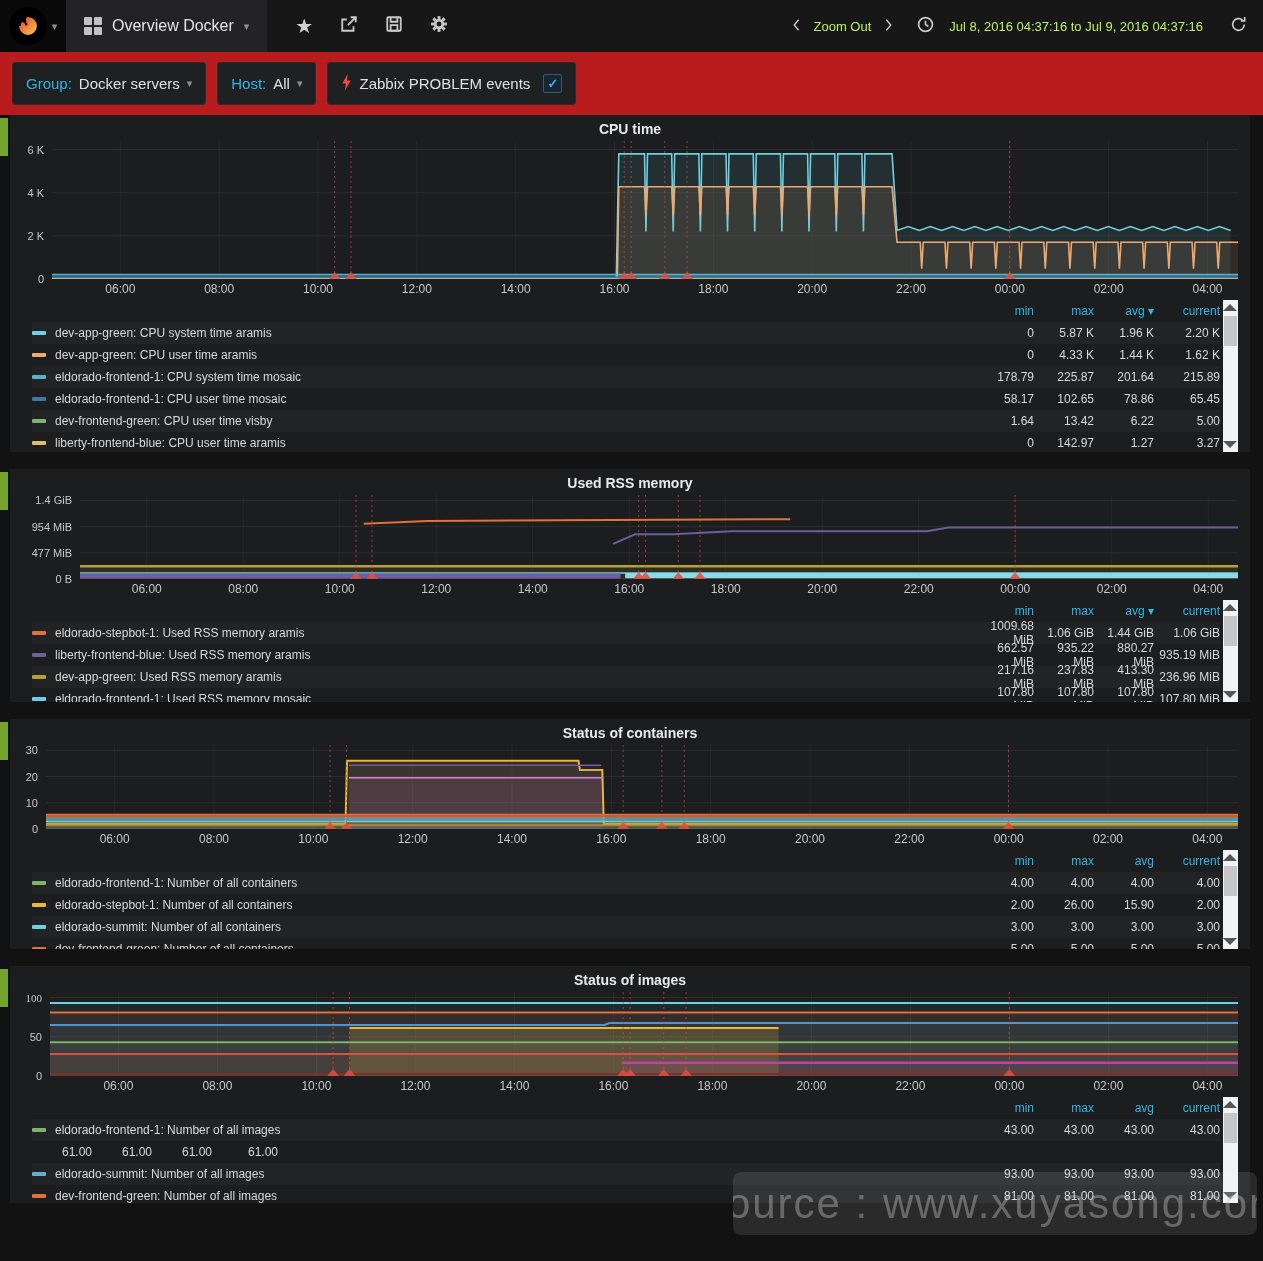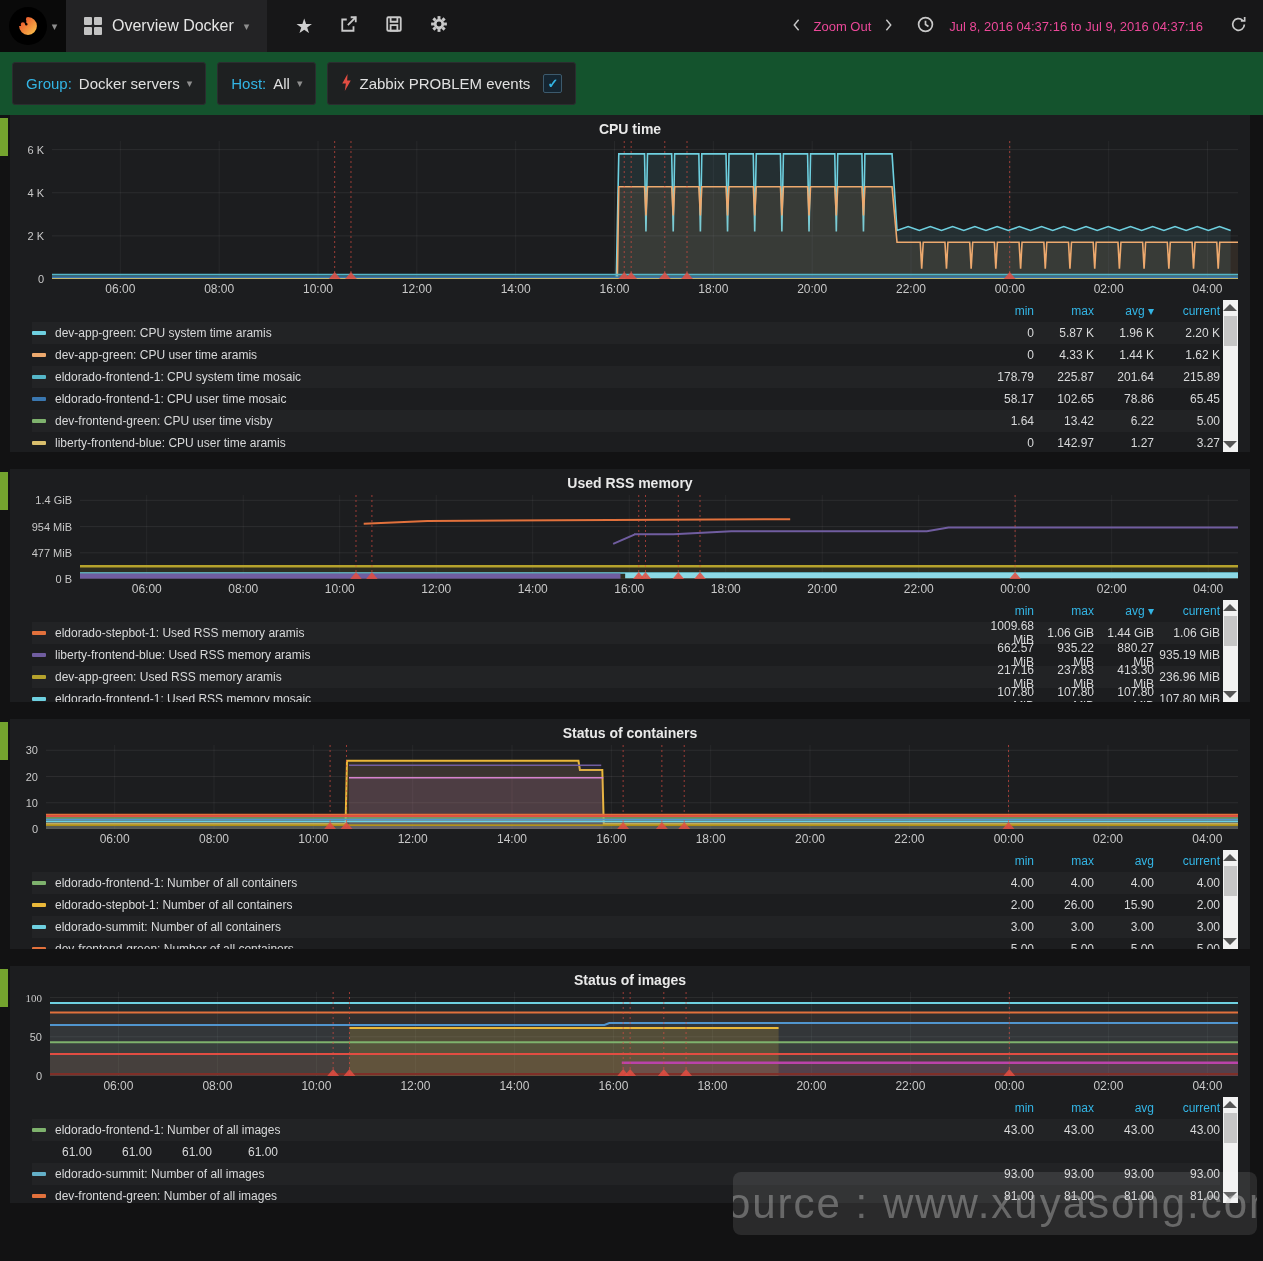--- a/index.html
+++ b/index.html
@@ -10,28 +10,28 @@
   .logo-block{width:66px;height:52px;background:#0a0a0a;display:flex;align-items:center;justify-content:center;gap:5px}
   .logo-circle{width:38px;height:38px;border-radius:50%;background:#000;display:flex;align-items:center;justify-content:center}
   .caret{color:#8e8e8e;font-size:11px}
   .title-block{height:52px;background:#232325;display:flex;align-items:center;gap:10px;padding:0 18px}
   .grid-icon{display:grid;grid-template-columns:8px 8px;grid-template-rows:8px 8px;gap:2px}
   .grid-icon i{background:#c3c3c3;border-radius:1px}
   .dash-title{font-size:16px;color:#e4e4e4}
   .nav-icons{display:flex;align-items:center;gap:27px;margin-left:28px}
   .nav-icons .ic{color:#cfcfcf;cursor:pointer}
   .star{color:#F2B224;font-size:20px;line-height:20px}
-  .nav-right{margin-left:auto;display:flex;align-items:center;gap:9px;padding-right:16px;font-size:13px;color:#ec4899}
+  .nav-right{margin-left:auto;display:flex;align-items:center;gap:9px;padding-right:16px;font-size:13px;color:#bef264}
   .chev{width:10px;height:14px}
   .zoom-out{padding:0 4px}
   .timestr{margin:0 6px}
   svg.lineic{stroke:#c9c9c9;fill:none;stroke-width:1.6}
 
   
-  .submenu{height:63px;display:flex;align-items:center;gap:11px;padding:0 12px;background:#14532d}
+  .submenu{height:63px;display:flex;align-items:center;gap:11px;padding:0 12px;background:#b91c1c}
   .var-box{background:#1e2021;border:1px solid #2b2d2f;border-radius:3px;height:41px;display:flex;align-items:center;padding:0 13px;font-size:15px;gap:7px;cursor:pointer}
   .var-label{color:#33B5E5}
   .var-value{color:#e0e0e0}
   .cb{width:17px;height:17px;background:#152531;border:1px solid #3c5a6d;border-radius:2px;margin-left:6px;display:flex;align-items:center;justify-content:center;color:#33B5E5;font-size:13px;font-weight:bold}
 
   
   #panels{padding-top:0}
   .panel{position:relative;background:#1c1d1f;margin:0 13px 17px 10px;padding-top:2px}
   .rowtab{position:absolute;left:-10px;top:3px;width:8px;height:38px;background:#74A32E;cursor:pointer}
   .panel-title{height:24px;line-height:25px;text-align:center;font-size:14px;font-weight:bold;color:#e9e9e9;cursor:move}

